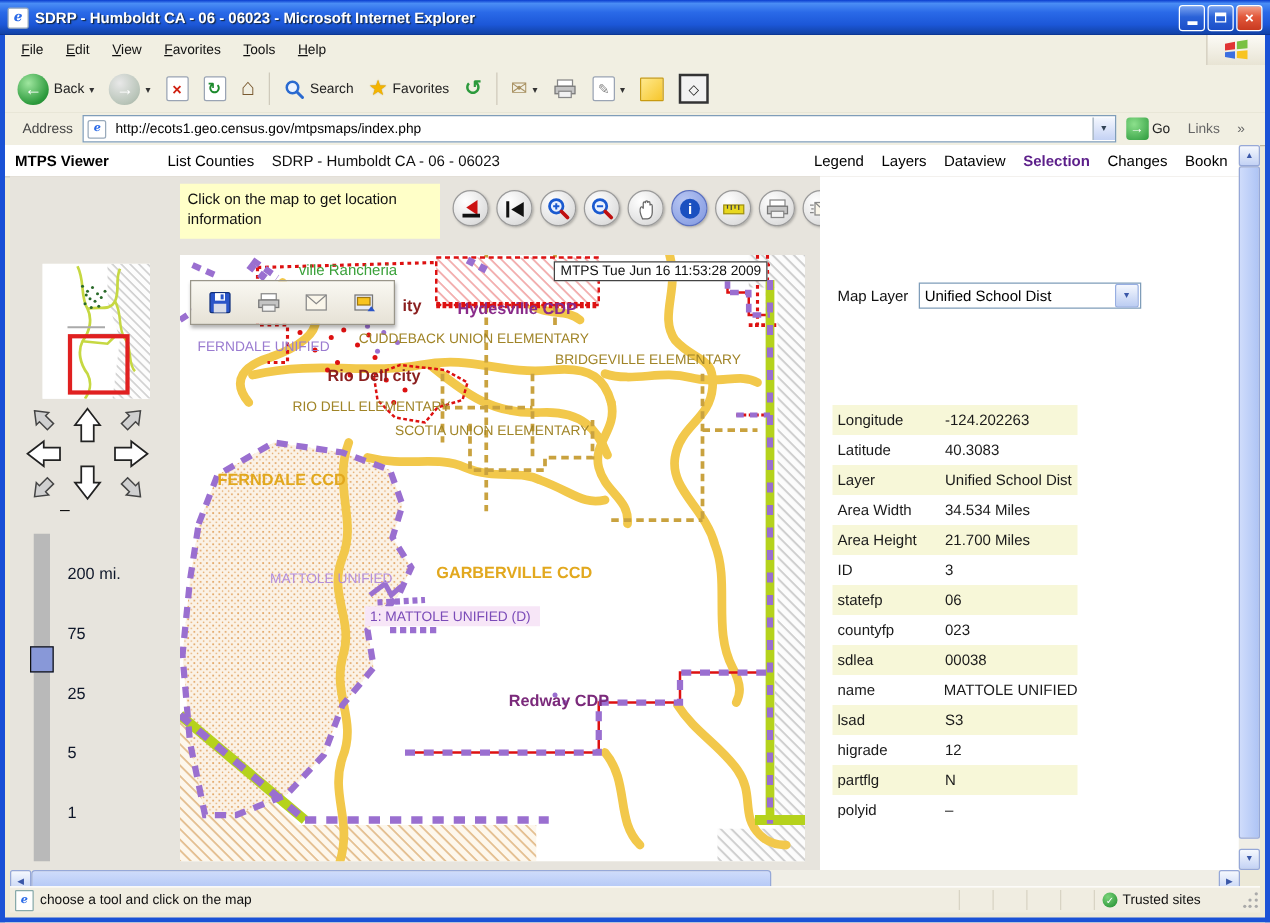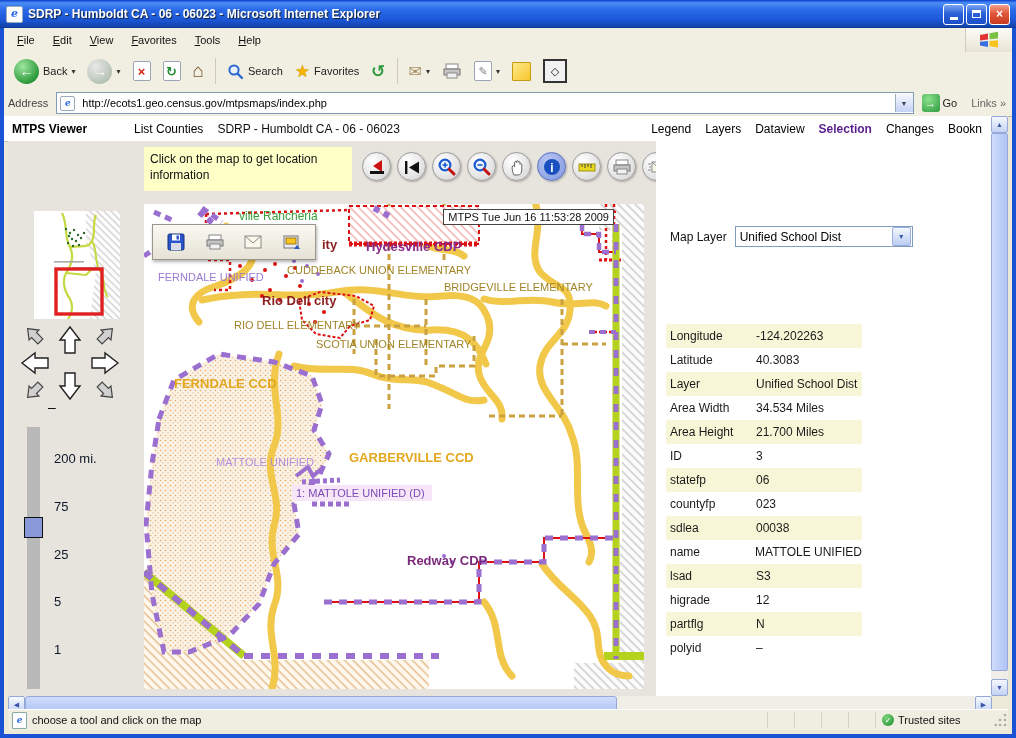--- a/index.html
+++ b/index.html
@@ -27,28 +27,28 @@
   .circle{width:25px;height:25px;border-radius:50%;display:flex;align-items:center;justify-content:center;color:#fff;font-weight:bold;font-size:14px;}
   .c-green{background:radial-gradient(circle at 35% 30%,#9fe69f,#2c9a3c 70%,#1c7a2c);}
   .c-gray{background:radial-gradient(circle at 35% 30%,#e8e8e8,#b8c4b8 70%,#9aa89a);}
   .caret{font-size:8px;color:#333;}
   .doc-ic{position:relative;width:16px;height:18px;background:#fff;border:1px solid #9aa4b4;border-radius:2px;display:flex;align-items:center;justify-content:center;font-weight:bold;}
   .sep{width:1px;height:26px;background:#cfcabb;margin:0 3px;}
   .star{color:#f4b400;font-size:17px;text-shadow:0 0 1px #a67c00;}
   .sticky{width:17px;height:17px;background:linear-gradient(135deg,#ffe98c,#f6c62c);border:1px solid #c89a10;border-radius:1px;}
   .diamond-btn{width:20px;height:20px;background:#f2f2f2;border:2px solid #333;display:flex;align-items:center;justify-content:center;font-size:11px;color:#111;}
   
-  .addrbar{position:absolute;left:0;right:0;top:90px;height:26px;background:#f1efe2;border-bottom:1px solid #b8b4a2;display:flex;align-items:center;padding:0 0;gap:4px;}
+  .addrbar{position:absolute;left:0;right:0;top:90px;height:26px;background:#f1efe2;border-bottom:1px solid #b8b4a2;display:flex;align-items:center;padding:0 10px;gap:4px;}
   .addr-label{font-size:11px;color:#444;padding:0 4px;}
   .addr-box{flex:1;height:20px;background:#fff;border:1px solid #7f9db9;display:flex;align-items:center;padding-left:3px;}
   .addr-box input{border:none;outline:none;flex:1;font-size:11px;font-family:"Liberation Sans","DejaVu Sans",sans-serif;color:#000;background:transparent;}
   .addr-drop{width:17px;height:18px;background:linear-gradient(180deg,#f4f7fe,#c4d2f4);border-left:1px solid #9ab;display:flex;align-items:center;justify-content:center;font-size:7px;color:#345;}
   .go-btn{display:flex;align-items:center;gap:3px;font-size:11px;color:#222;padding:1px 4px;}
   .go-sq{width:18px;height:18px;border-radius:3px;background:radial-gradient(circle at 35% 30%,#8ce08c,#2c9a3c);color:#fff;font-weight:bold;font-size:11px;display:flex;align-items:center;justify-content:center;}
-  .links{font-size:11px;color:#666;display:flex;align-items:center;gap:3px;padding:0 6px;}
+  .links{font-size:11px;color:#666;display:flex;align-items:center;gap:14px;padding:0 6px;}
   
   .appheader{position:absolute;left:0;right:16px;top:116px;height:25px;background:#fff;border-bottom:1px solid #c8c4b4;display:flex;align-items:center;font-size:12px;}
   .brand{font-weight:bold;color:#000;margin-left:8px;width:122px;}
   .hlink{color:#000000;margin-right:14px;white-space:nowrap;}
   .htitle{color:#111;margin-right:10px;white-space:nowrap;}
   .hspacer{flex:1;}
   .hlink.active{font-weight:bold;color:#5c1f8a;}
   
   .content{position:absolute;left:4px;right:4px;top:141px;height:555px;background:#e7e4dd;overflow:hidden;}
   .hint{position:absolute;left:136px;top:6px;width:196px;height:36px;background:#ffffc8;color:#111;font-size:12px;padding:4px 6px;line-height:1.35;}

